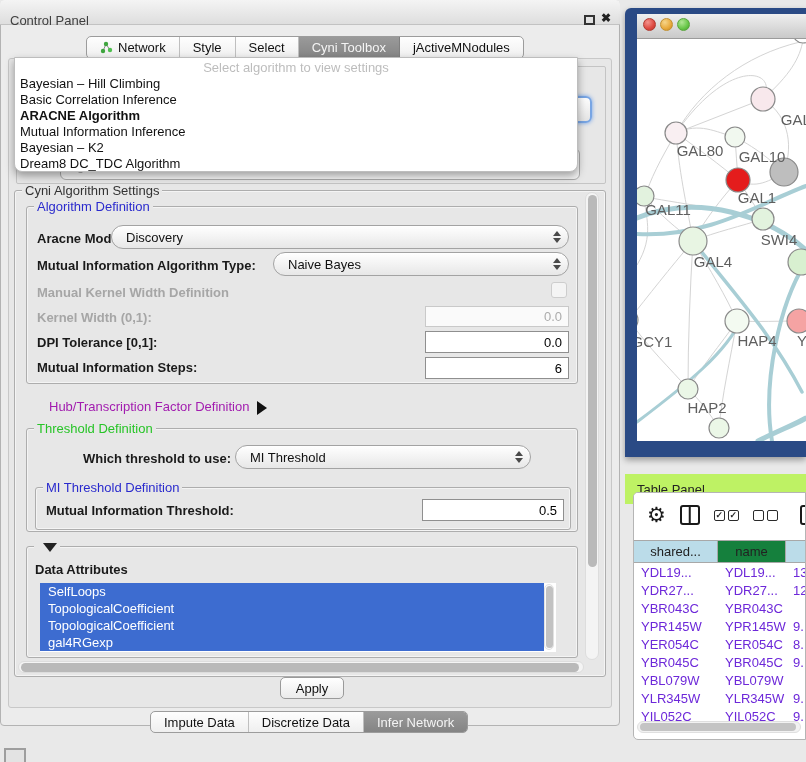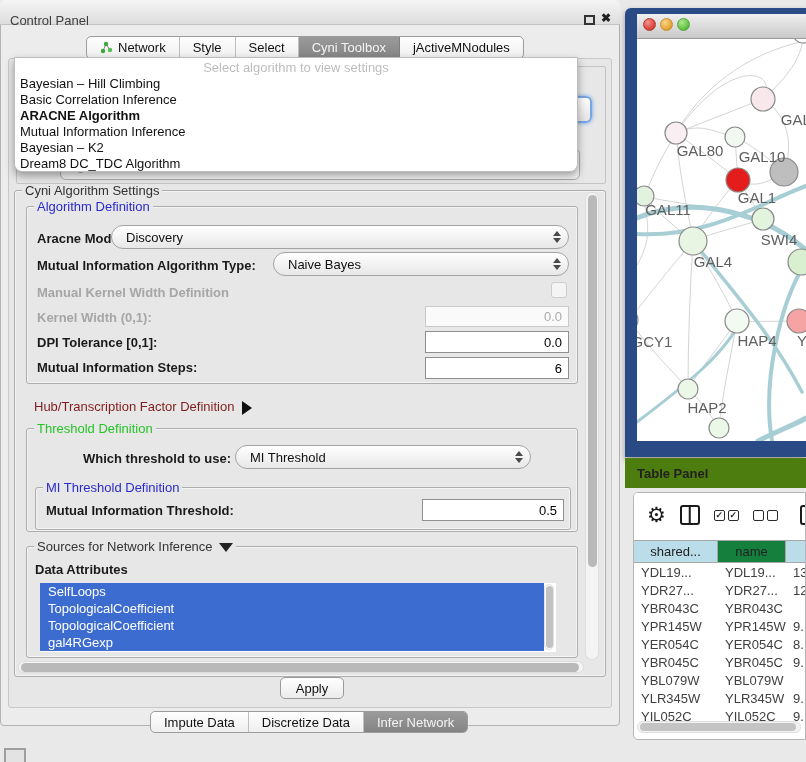--- a/index.html
+++ b/index.html
@@ -124,21 +124,21 @@
   .light { position:absolute; top:18px; width:13px; height:13px; border-radius:50%; }
   #light-red { left:643px; background:radial-gradient(circle at 35% 30%, #F3938D, #DD4840 60%, #B4342C);
                border:1px solid #B03A31; }
   #light-yellow { left:660px; background:radial-gradient(circle at 35% 30%, #F6D58A, #E8A93B 60%, #C08427);
                   border:1px solid #C29030; }
   #light-green { left:677px; background:radial-gradient(circle at 35% 30%, #B1E694, #67C647 60%, #459A2D);
                  border:1px solid #57A63B; }
   #net-canvas { left:637px; top:39px; width:169px; height:402px; background:#FFFFFF; overflow:hidden; }
 
   
-  #tp-titlebar { left:625px; top:458px; width:181px; height:30px; background:#4d7c0f;font-weight:bold; }
+  #tp-titlebar { left:625px; top:474px; width:181px; height:30px; background:#bef264; }
   #tp-title { left:12px; top:8px; font-size:13px; color:#222; }
   #tp-window { left:633px; top:492px; width:173px; height:248px; background:#FFFFFF;
                border:1px solid #B5B5B5; border-radius:5px 0 0 5px; overflow:hidden; }
   #tp-toolbar { position:absolute; left:0; top:0; width:173px; height:44px; background:#FFFFFF;
                 display:flex; align-items:center; gap:14px; padding-left:13px; }
   #gear-icon { font-size:21px; color:#1A1A1A; line-height:20px; }
   #split-icon { width:20px; height:20px; border:2.5px solid #1A1A1A; border-radius:3px; position:relative; }
   #split-icon::after { content:""; position:absolute; left:50%; top:0; width:2.5px; height:100%;
                        background:#1A1A1A; transform:translateX(-50%); }
   .cb-pair { display:flex; gap:3px; }
@@ -148,21 +148,21 @@
                   border:2.5px solid #1A1A1A; border-radius:3px; background:#FFF; }
 
   #tp-table { position:absolute; left:0; top:47px; width:173px; }
   .t-head { display:flex; height:23px; border-top:1px solid #A8A8A8; border-bottom:1px solid #A8A8A8; }
   .t-head .c { font-size:13px; color:#222; display:flex; align-items:center; justify-content:center;
                border-right:1px solid #A8A8A8; }
   .c1 { width:84px; } .c2 { width:68px; } .c3 { width:21px; }
   .t-head .blue { background:#BBDCE9; }
   .t-head .gray { background:#15803d; }
   .t-row { display:flex; height:18px; }
-  .t-row .c { font-size:13px; color:#404040; display:flex; align-items:center; padding-left:7px;
+  .t-row .c { font-size:13px; color:#6d28d9; display:flex; align-items:center; padding-left:7px;
               overflow:hidden; white-space:nowrap; }
   #tp-hscroll { position:absolute; left:3px; top:228px; width:164px; height:12px; background:#F2F2F2;
                 border:1px solid #DFDFDF; border-radius:6px; }
   #tp-hthumb { position:absolute; left:2px; top:1px; width:156px; height:8px; background:#C4C4C4;
                border-radius:4px; }
 
   svg text { font-family:"Liberation Sans", sans-serif; }
 </style>
 </head>
 <body>
@@ -245,21 +245,21 @@
     <span class="lbl gray abs" style="left:10px; top:78px;">Manual Kernel Width Definition</span>
     <div class="checkbox abs" style="left:524px; top:75px;"></div>
     <span class="lbl gray abs" style="left:10px; top:103px;">Kernel Width (0,1):</span>
     <div class="field disabled abs" style="left:398px; top:99px; width:144px; height:21px;">0.0</div>
     <span class="lbl abs" style="left:10px; top:128px;">DPI Tolerance [0,1]:</span>
     <div class="field abs" style="left:398px; top:124px; width:144px; height:22px;">0.0</div>
     <span class="lbl abs" style="left:10px; top:153px;">Mutual Information Steps:</span>
     <div class="field abs" style="left:398px; top:150px; width:144px; height:22px;">6</div>
   </div>
 
-  <div class="abs" style="left:34px; top:399px; font-size:13px; color:#7f1d1d;">
+  <div class="abs" style="left:49px; top:399px; font-size:13px; color:#a21caf;">
     <span>Hub/Transcription Factor Definition</span><span class="tri-right"></span>
   </div>
 
   <div id="thresh-group" class="abs groupbox">
     <span class="legend green">Threshold Definition</span>
     <span class="lbl abs" style="left:56px; top:22px;">Which threshold to use:</span>
     <div class="combo abs" style="left:208px; top:16px; width:296px; height:24px;">
       <span>MI Threshold</span>
       <span class="spinner">
           <i class="up"></i>
@@ -267,21 +267,21 @@
         </span>
     </div>
     <div id="mi-group" class="abs groupbox">
       <span class="legend blue">MI Threshold Definition</span>
       <span class="lbl abs" style="left:10px; top:15px;">Mutual Information Threshold:</span>
       <div class="field abs" style="left:386px; top:11px; width:142px; height:22px;">0.5</div>
     </div>
   </div>
 
   <div id="sources-group" class="abs groupbox">
-    <span class="legend"><span>Sources for Network Inference</span><span class="tri-down"></span></span>
+    <span class="legend"><span class="tri-down"></span></span>
     <span class="lbl abs" style="left:8px; top:15px;">Data Attributes</span>
   </div>
   <div id="attr-list" class="abs">
       <div class="attr-item">SelfLoops</div>
       <div class="attr-item">TopologicalCoefficient</div>
       <div class="attr-item">TopologicalCoefficient</div>
       <div class="attr-item">gal4RGexp</div>
     </div>
   <div id="attr-vscroll" class="abs">
     <div id="attr-vthumb" class="abs"></div>

